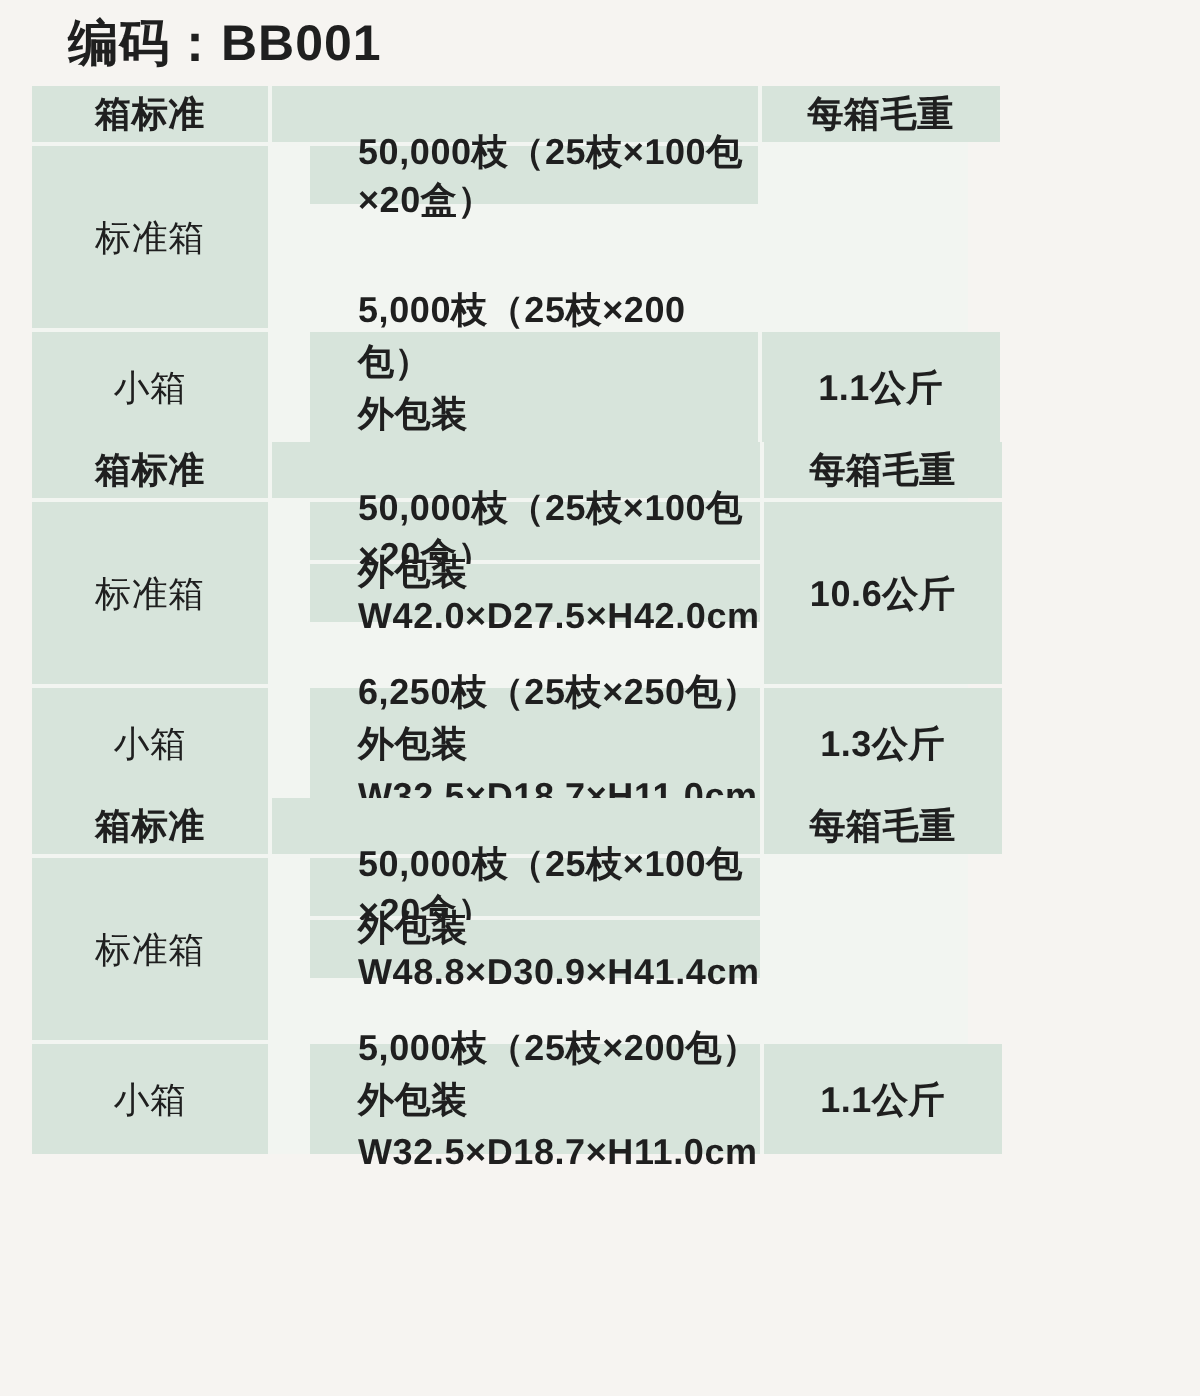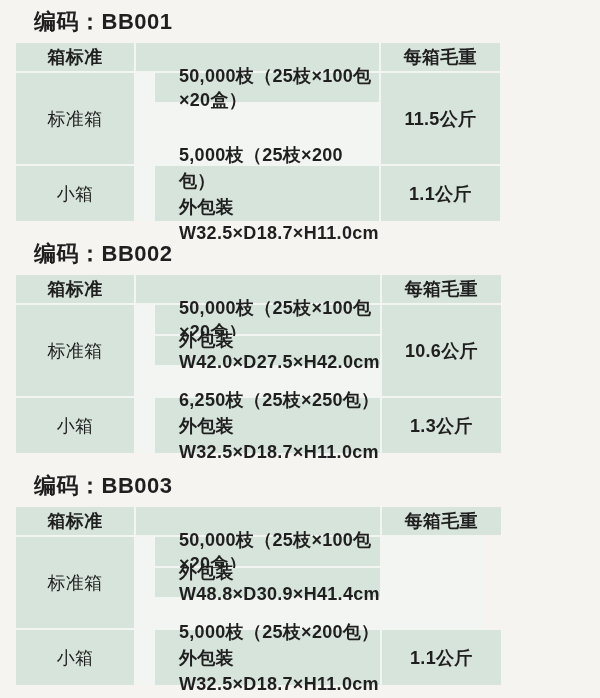--- a/index.html
+++ b/index.html
@@ -12,21 +12,21 @@
     overflow: hidden;
     background: #f6f4f1;
     font-family: "Liberation Sans", sans-serif;
     color: #1f1f1f;
   }
   .page {
     padding: 0 16px;
     box-sizing: border-box;
   }
   .code-title {
-    font-size: 22px;
+    font-size: 25px;
     line-height: 26px;
     font-weight: 700;
     margin: 20px 0 8px 18px;
     letter-spacing: 0.5px;
   }
   .section.first .code-title {
     margin-top: 9px;
   }
   .spec-table {
     display: grid;
@@ -79,54 +79,51 @@
 
   <div class="section first">
     <div class="code-title">编码：BB001</div>
     <div class="spec-table">
       <div class="cell head center g-c1 g-r1">箱标准</div>
       <div class="cell head g-c2 g-r1"></div>
       <div class="cell head center g-c3 g-r1">每箱毛重</div>
 
       <div class="cell label center g-c1 g-r2-5">标准箱</div>
       <div class="cell content g-c2 g-r2">50,000枝（25枝×100包×20盒）</div>
-      <div class="cell center g-c3 g-r2-5">11.5公斤</div>
 
       <div class="cell label center g-c1 g-r5">小箱</div>
       <div class="cell content small-content g-c2 g-r5">
         <div>5,000枝（25枝×200包）</div>
         <div>外包装W32.5×D18.7×H11.0cm</div>
       </div>
       <div class="cell center g-c3 g-r5">1.1公斤</div>
     </div>
   </div>
 
   <div class="section">
-    <div class="code-title">编码：BB002</div>
     <div class="spec-table">
       <div class="cell head center g-c1 g-r1">箱标准</div>
       <div class="cell head g-c2 g-r1"></div>
       <div class="cell head center g-c3 g-r1">每箱毛重</div>
 
       <div class="cell label center g-c1 g-r2-5">标准箱</div>
       <div class="cell content g-c2 g-r2">50,000枝（25枝×100包×20盒）</div>
       <div class="cell content g-c2 g-r3">外包装W42.0×D27.5×H42.0cm</div>
       <div class="cell center g-c3 g-r2-5">10.6公斤</div>
 
       <div class="cell label center g-c1 g-r5">小箱</div>
       <div class="cell content small-content g-c2 g-r5">
         <div>6,250枝（25枝×250包）</div>
         <div>外包装W32.5×D18.7×H11.0cm</div>
       </div>
       <div class="cell center g-c3 g-r5">1.3公斤</div>
     </div>
   </div>
 
   <div class="section">
-    <div class="code-title">编码：BB003</div>
     <div class="spec-table">
       <div class="cell head center g-c1 g-r1">箱标准</div>
       <div class="cell head g-c2 g-r1"></div>
       <div class="cell head center g-c3 g-r1">每箱毛重</div>
 
       <div class="cell label center g-c1 g-r2-5">标准箱</div>
       <div class="cell content g-c2 g-r2">50,000枝（25枝×100包×20盒）</div>
       <div class="cell content g-c2 g-r3">外包装W48.8×D30.9×H41.4cm</div>
 
       <div class="cell label center g-c1 g-r5">小箱</div>

